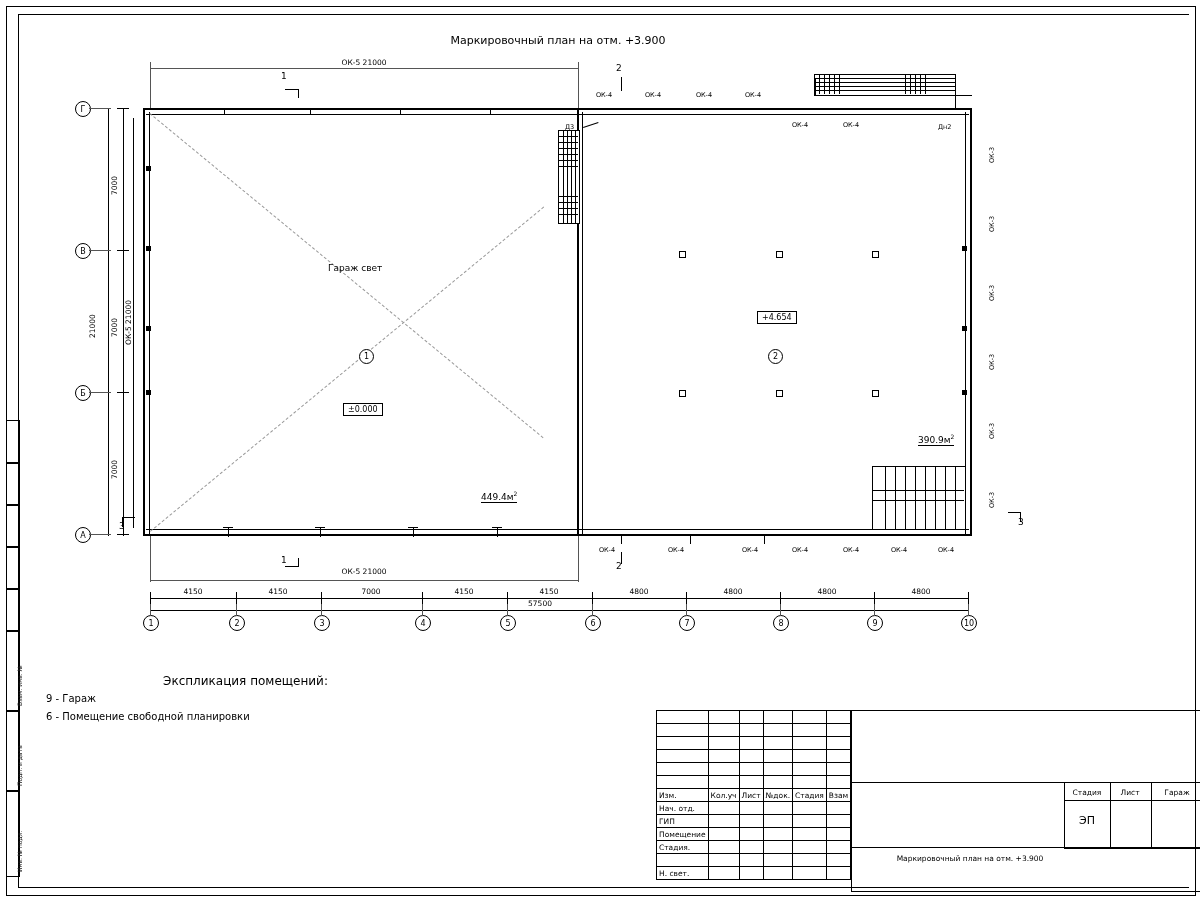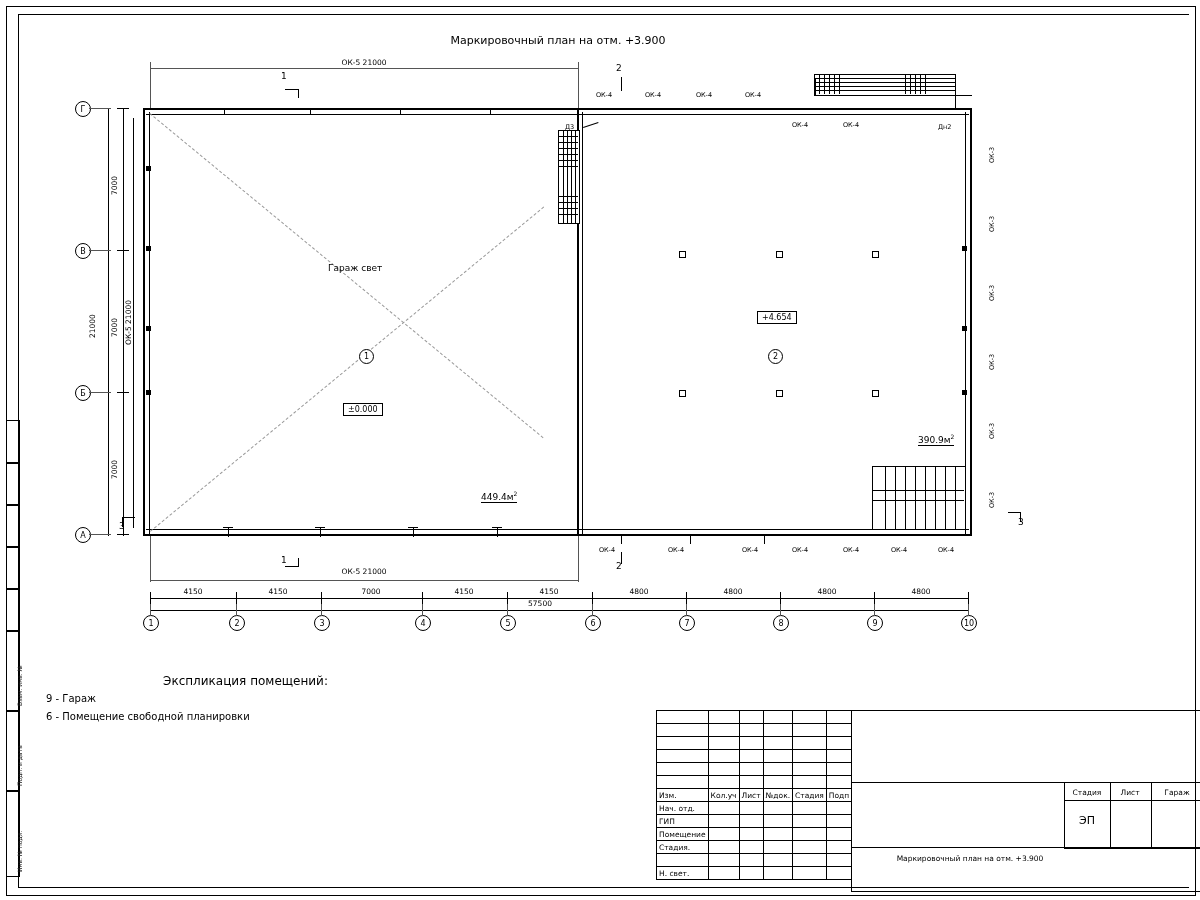--- a/index.html
+++ b/index.html
@@ -354,21 +354,21 @@
         <td>&nbsp;</td>
             <td>&nbsp;</td>
             <td>&nbsp;</td>
       </tr>
       <tr>
         <td>Изм.</td>
         <td>Кол.уч</td>
         <td>Лист</td>
         <td>№док.</td>
         <td>Стадия</td>
-        <td>Подп</td>
+        <td>Взам</td>
       </tr>
       <tr>
         <td>Нач. отд.</td>
         <td>&nbsp;</td>
             <td>&nbsp;</td>
         <td>&nbsp;</td>
             <td>&nbsp;</td>
             <td>&nbsp;</td>
       </tr>
       <tr>

